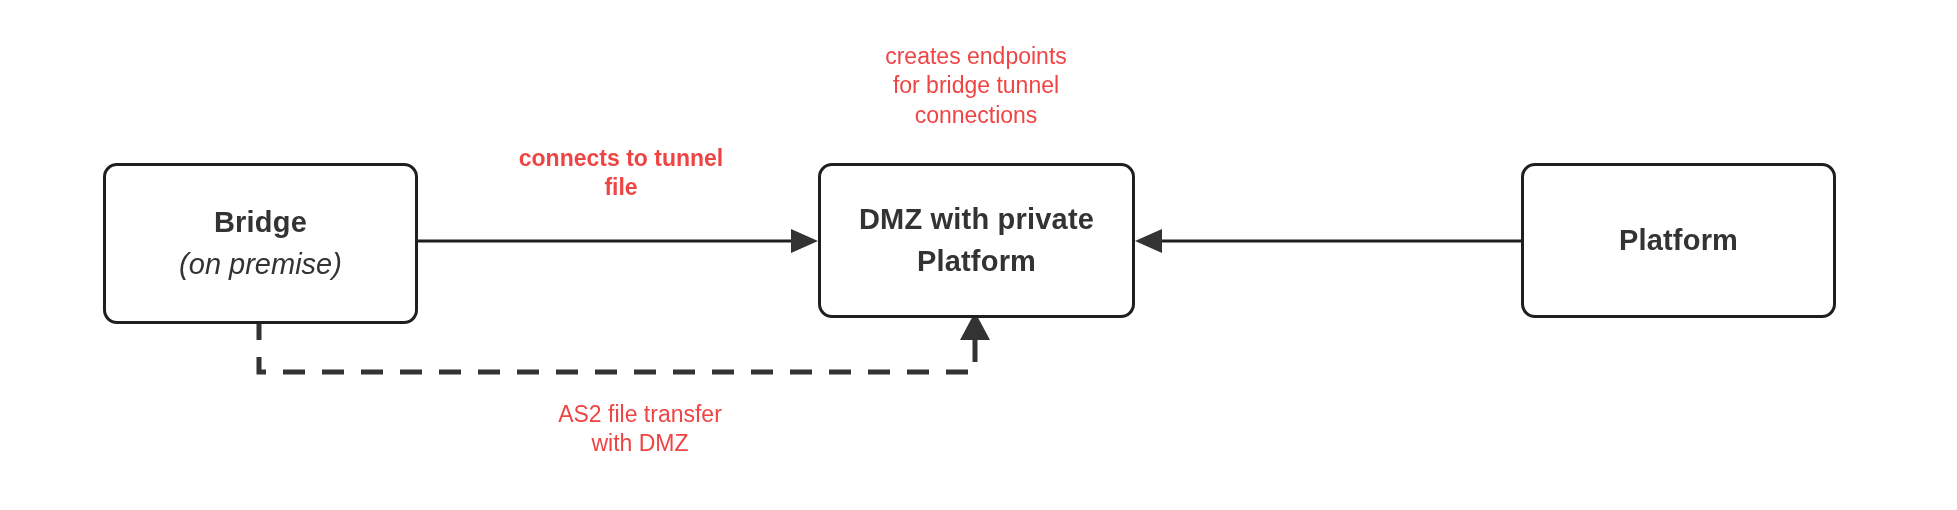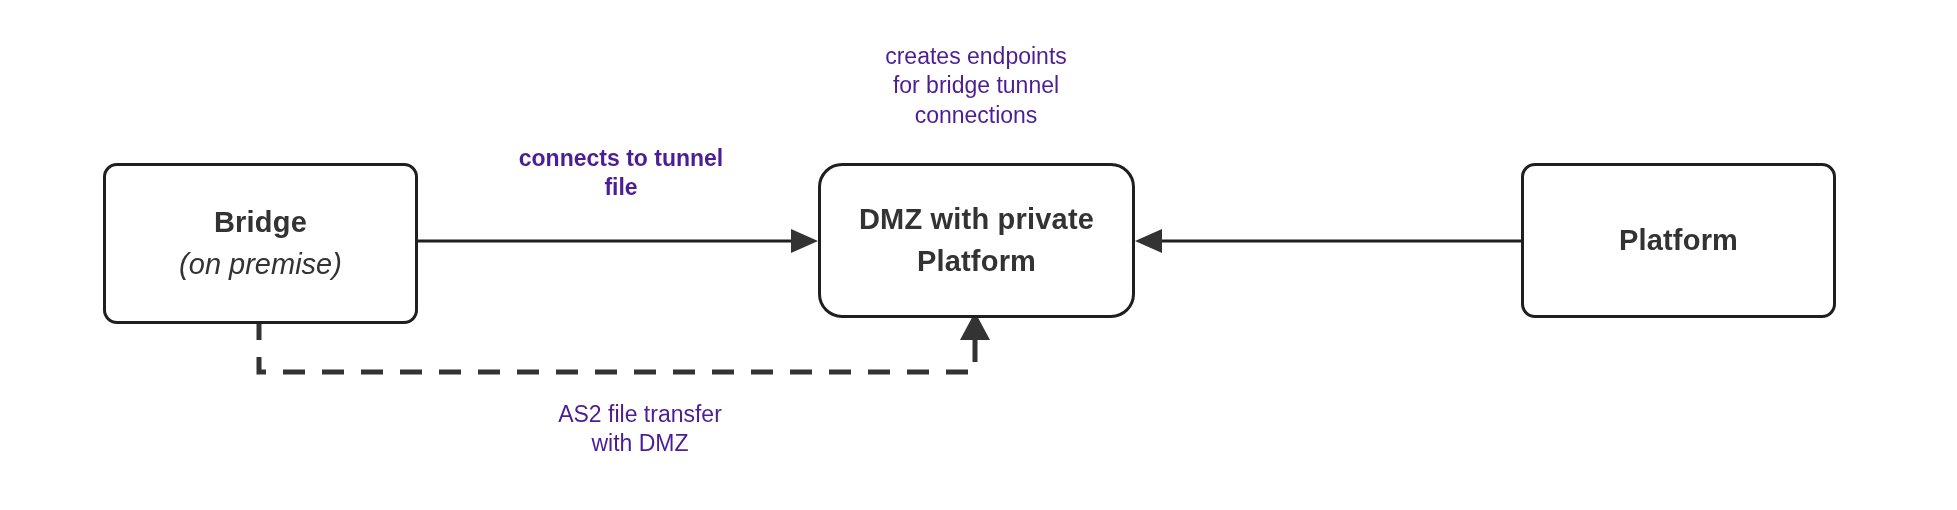--- a/index.html
+++ b/index.html
@@ -48,38 +48,37 @@
     letter-spacing: 0.2px;
   }
   .node-line.regular {
     font-weight: normal;
     font-size: 29px;
     font-style: italic;
   }
   .edge-label {
     position: absolute;
     text-align: center;
-    color: #4c1d95;
+    color: #ef4444;
     font-size: 23px;
     font-weight: normal;
     line-height: 1.28;
     white-space: nowrap;
   }
   #node-bridge {
     left: 103px;
     top: 163px;
     width: 315px;
     height: 161px;
   }
   #node-dmz {
     left: 818px;
     top: 163px;
     width: 317px;
     height: 155px;
-    border-radius: 24px;
   }
   #node-platform {
     left: 1521px;
     top: 163px;
     width: 315px;
     height: 155px;
   }
   #label-tunnel {
     left: 401px;
     top: 144px;

